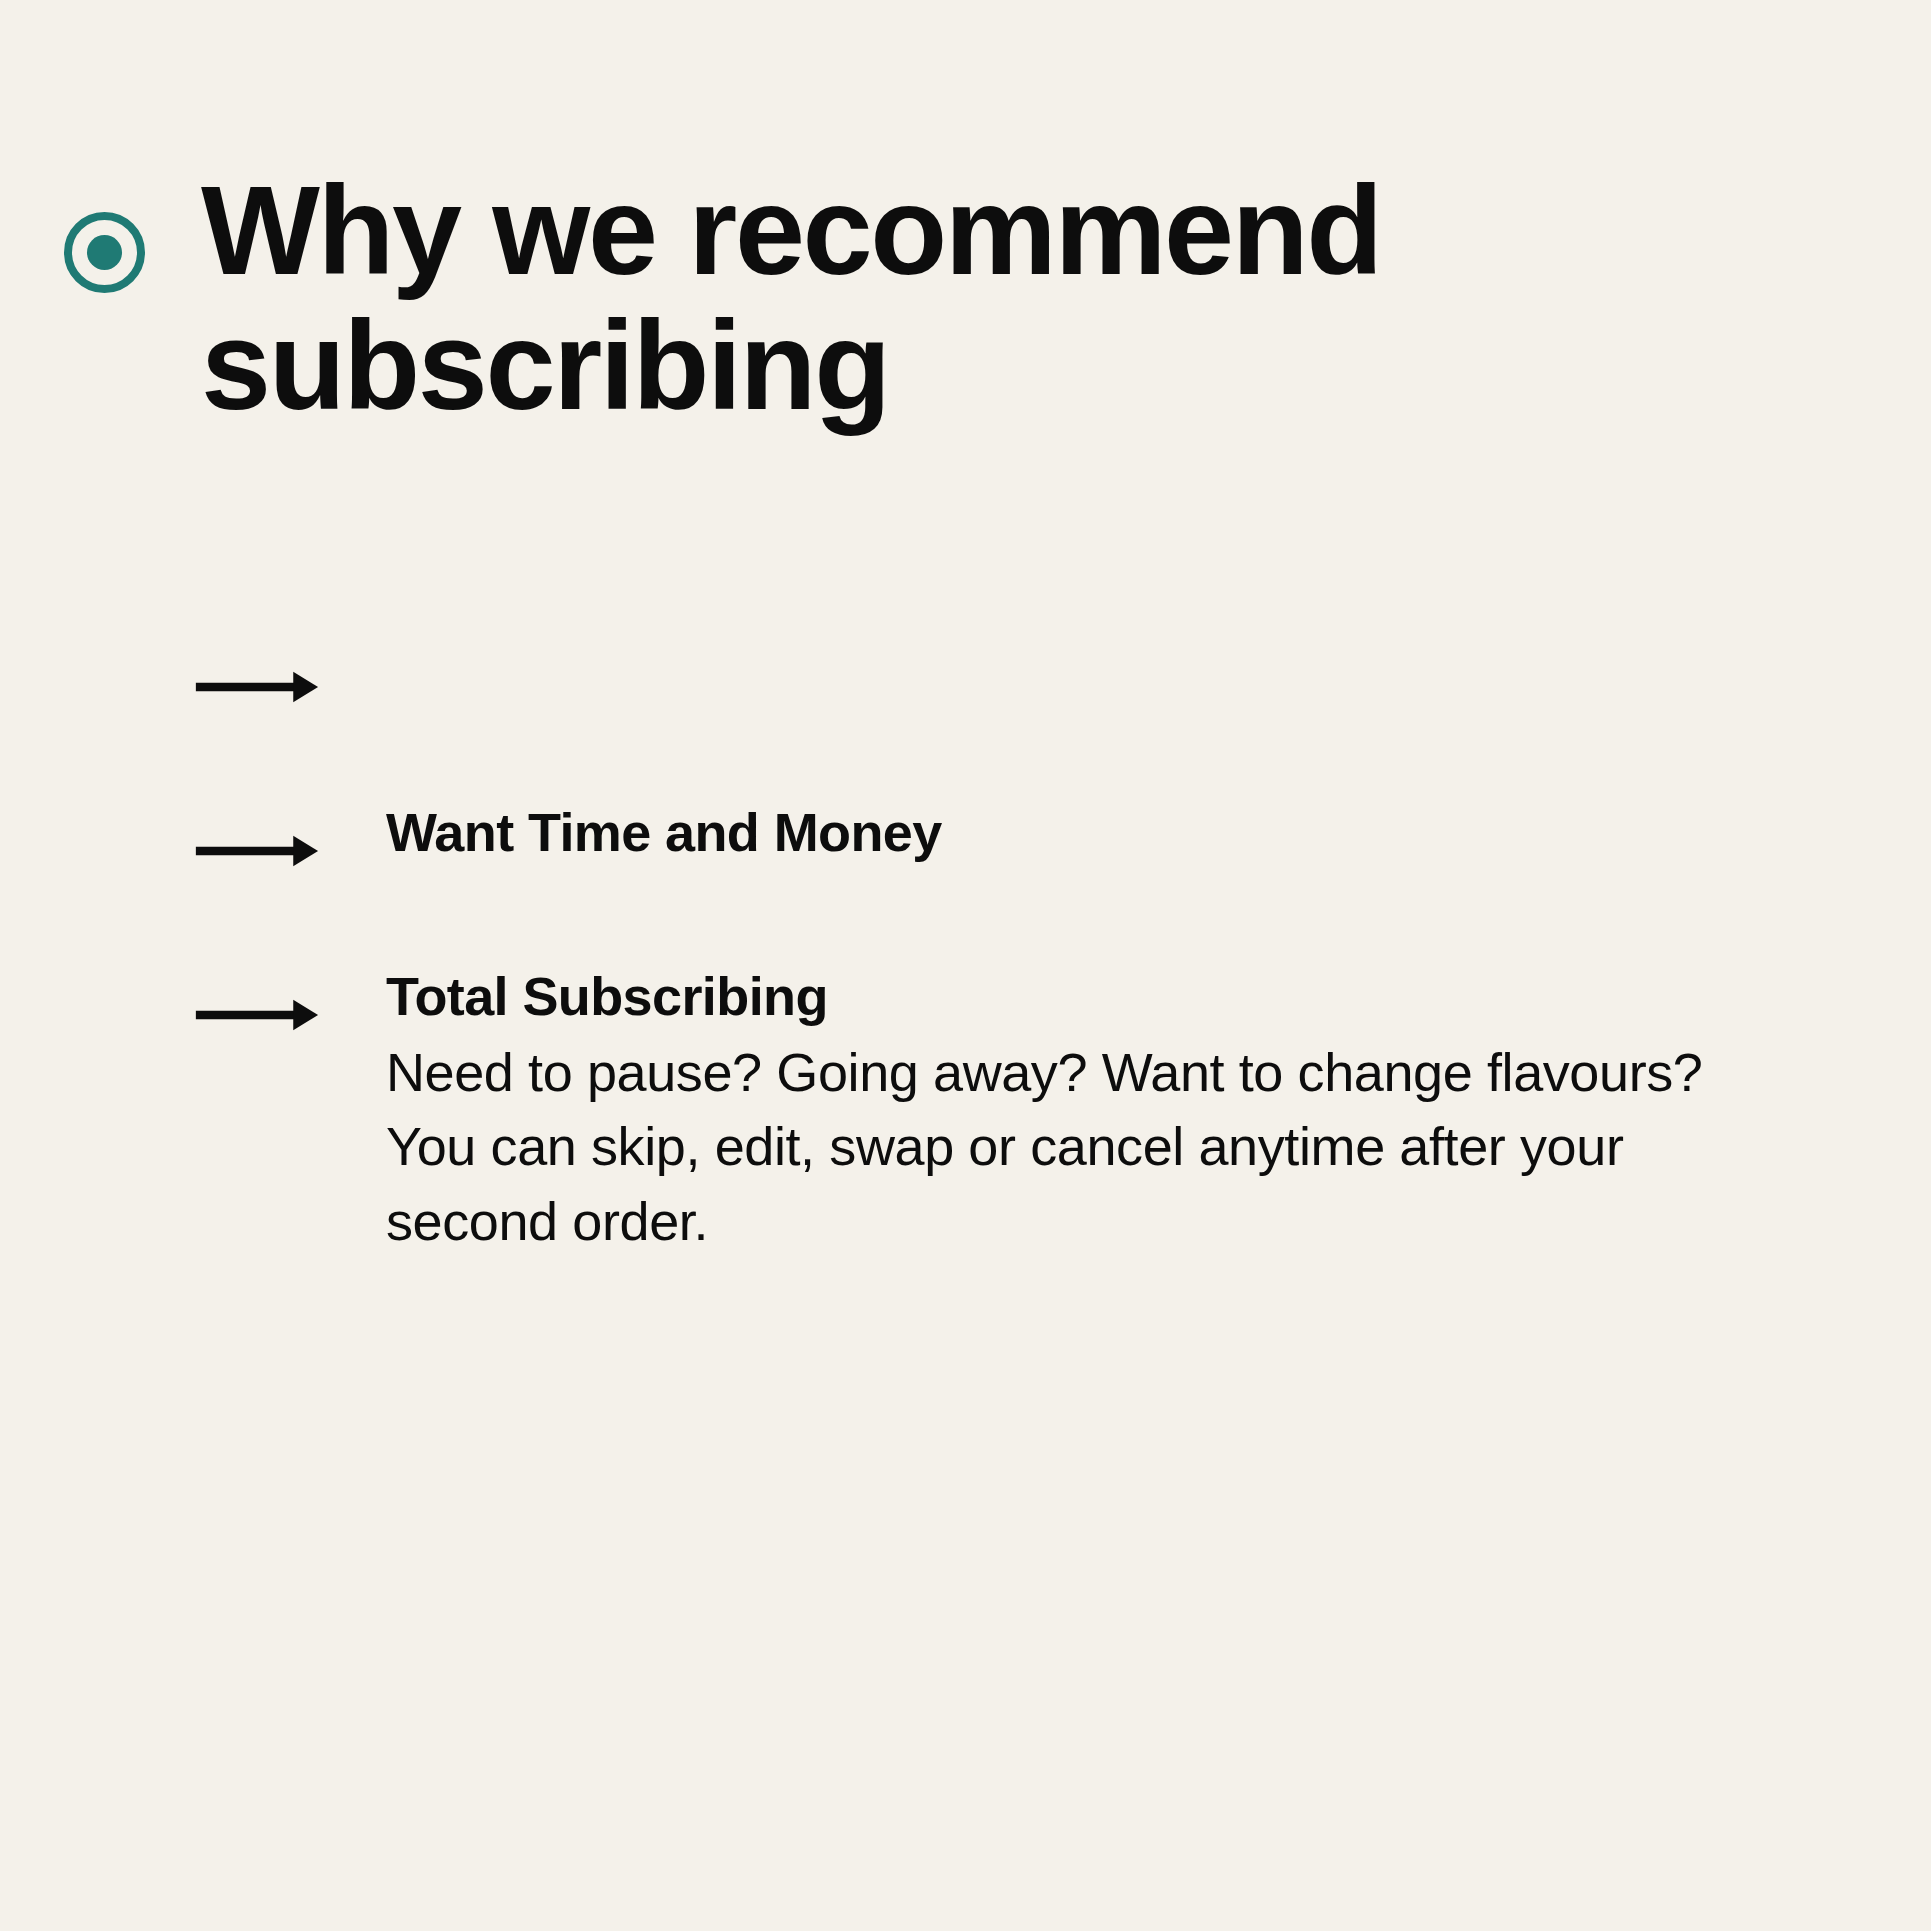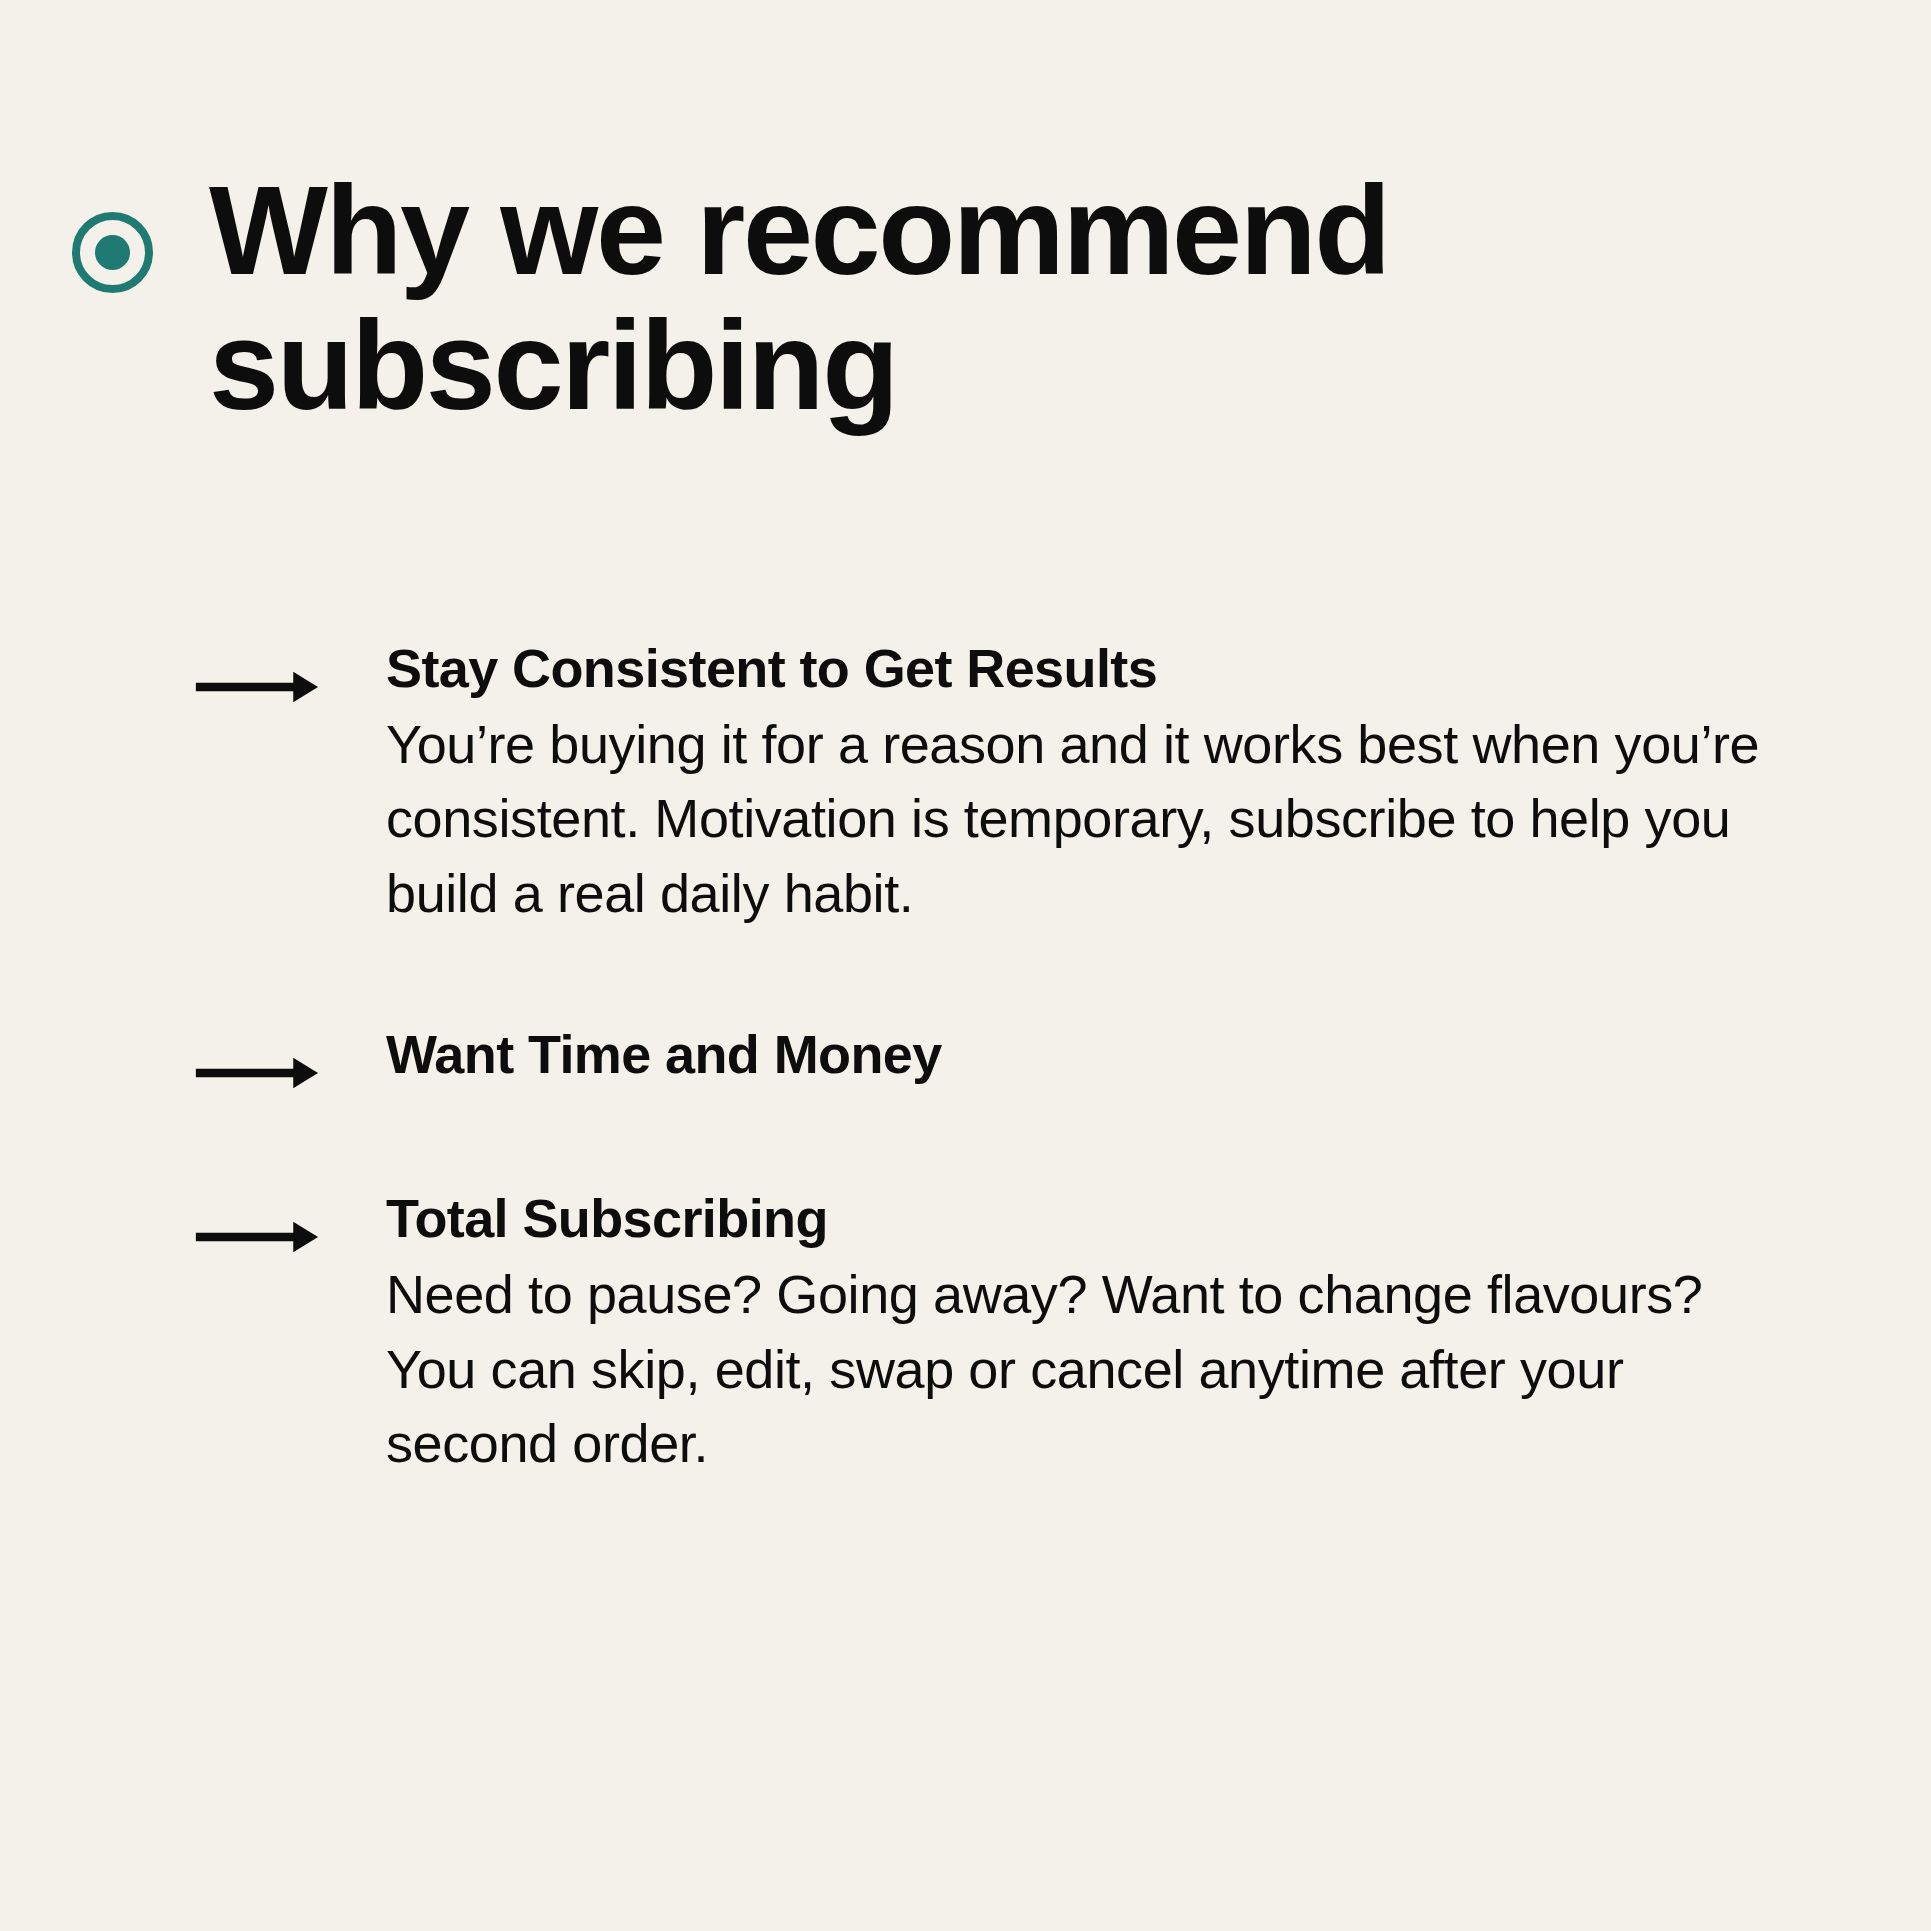--- a/index.html
+++ b/index.html
@@ -17,21 +17,21 @@
   .page {
     position: relative;
     width: 1931px;
     height: 1931px;
     box-sizing: border-box;
   }
 
   
   .header {
     position: absolute;
-    left: 16px;
+    left: 8px;
     top: 164px;
     width: 1895px;
     display: flex;
     align-items: flex-start;
   }
   .header-bullet {
     width: 193px;
     display: flex;
     justify-content: center;
     padding-top: 48px;
@@ -123,24 +123,20 @@
 
   <div class="items">
 
     <div class="item">
       <div class="item-arrow">
         <svg class="arrow-icon" width="126" height="42" viewBox="0 0 130 44" aria-hidden="true">
           <line x1="2" y1="22" x2="108" y2="22" stroke="#0d0d0d" stroke-width="9"></line>
           <polygon points="104,6 130,22 104,38" fill="#0d0d0d"></polygon>
         </svg>
       </div>
-      <div class="item-body">
-        <div class="item-title">Stay Consistent to Get Results</div>
-        <p class="item-text">You’re buying it for a reason and it works best when you’re consistent. Motivation is temporary, subscribe to help you build a real daily habit.</p>
-      </div>
     </div>
 
     <div class="item">
       <div class="item-arrow">
         <svg class="arrow-icon" width="126" height="42" viewBox="0 0 130 44" aria-hidden="true">
           <line x1="2" y1="22" x2="108" y2="22" stroke="#0d0d0d" stroke-width="9"></line>
           <polygon points="104,6 130,22 104,38" fill="#0d0d0d"></polygon>
         </svg>
       </div>
       <div class="item-body">

